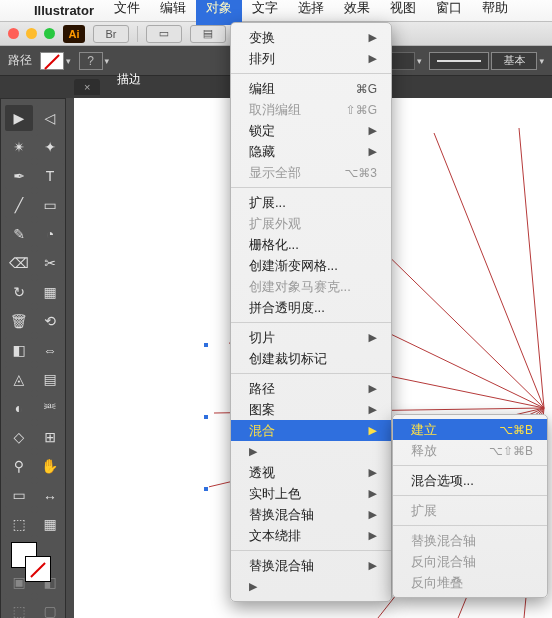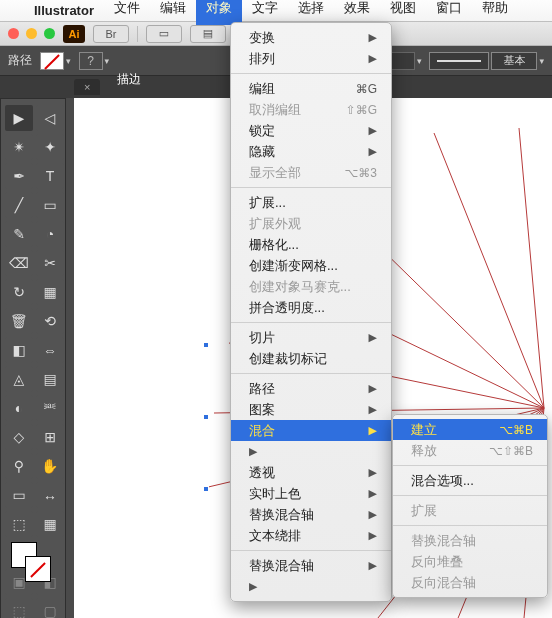--- a/index.html
+++ b/index.html
@@ -313,18 +313,18 @@
     </div>
     <hr>
     <div class="row dis">
       <span class="lbl">扩展</span>
     </div>
     <hr>
     <div class="row dis">
       <span class="lbl">替换混合轴</span>
     </div>
     <div class="row dis">
+      <span class="lbl">反向混合轴</span>
+    </div>
+    <div class="row dis">
       <span class="lbl">反向堆叠</span>
     </div>
-    <div class="row dis">
-      <span class="lbl">反向混合轴</span>
-    </div>
   </div>
 
 </body></html>

